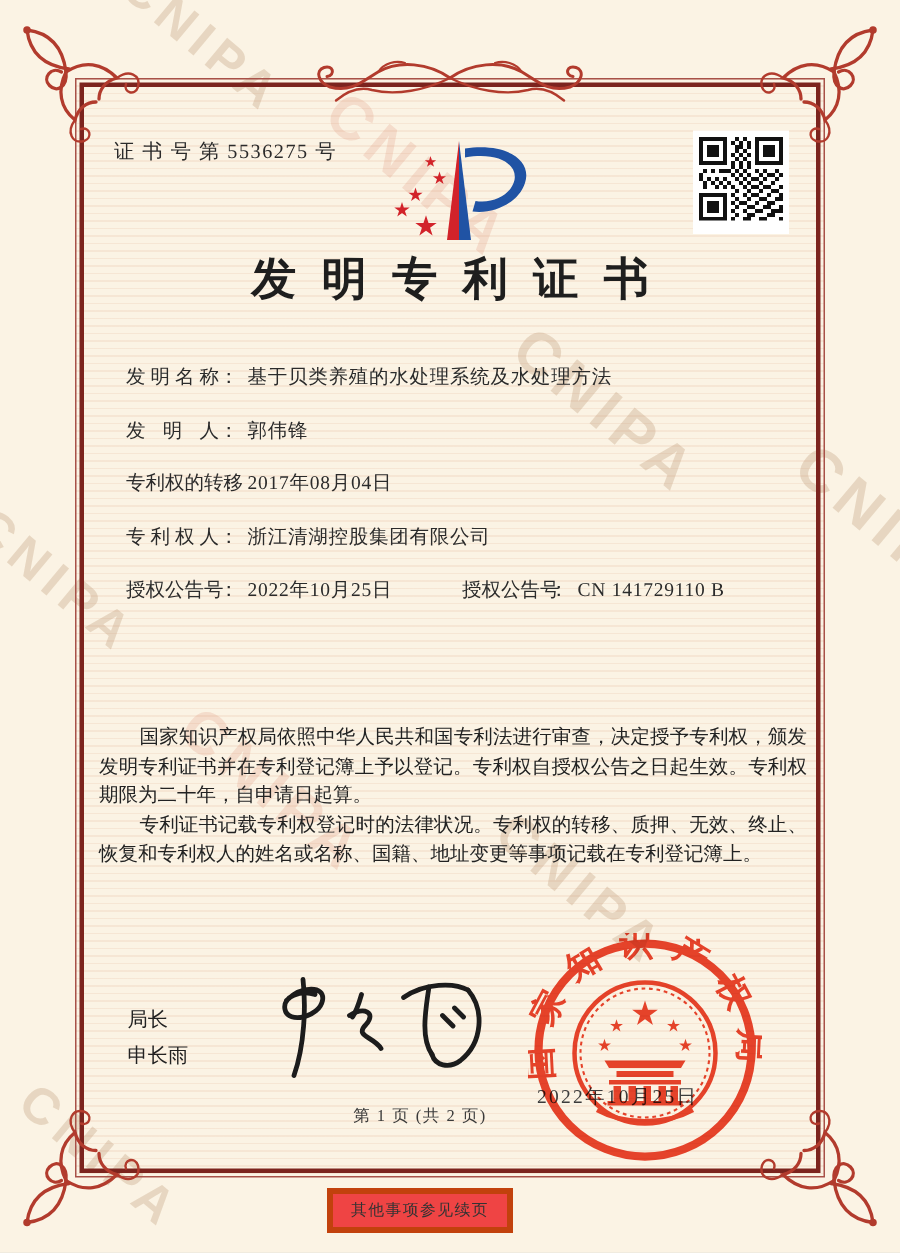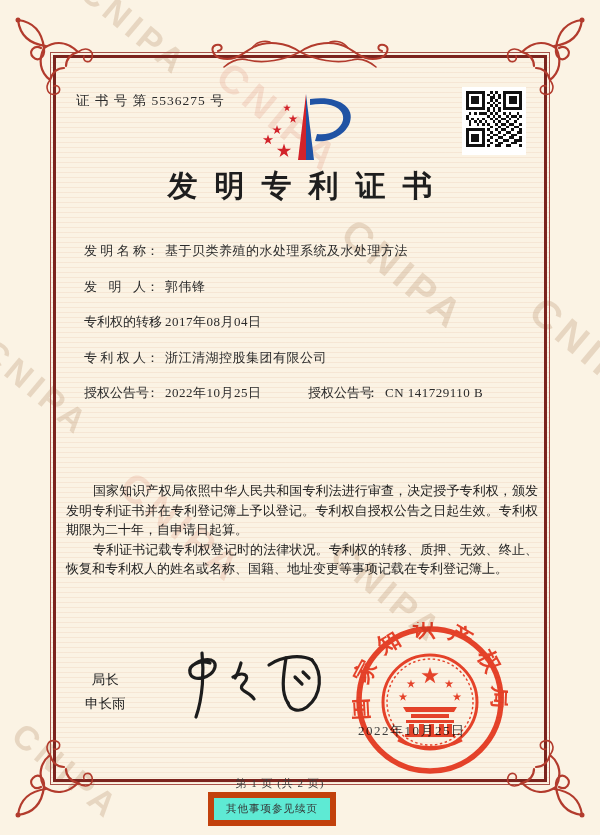--- a/index.html
+++ b/index.html
@@ -27,28 +27,28 @@
   .frow{position:relative;height:22px;line-height:22px;margin-bottom:13.5px;white-space:nowrap;}
   .flabel{display:inline-block;width:62px;text-align:justify;text-align-last:justify;vertical-align:top;}
   .fcolon{display:inline-block;vertical-align:top;}
   .fvalue{display:inline-block;margin-left:6px;vertical-align:top;letter-spacing:0.5px;}
   .pair2{position:absolute;left:224px;top:0;}
   .pair2 .flabel{width:58px;}
   .paras{position:absolute;left:66px;top:481px;width:472px;z-index:3;font-size:13px;line-height:19.5px;
          color:#222;text-align:justify;}
   .paras p{margin:0;text-indent:27px;}
   .director{position:absolute;left:85px;top:668px;z-index:3;font-family:"Liberation Sans",sans-serif;
-            font-size:13.5px;line-height:24px;color:#222;text-align:center;}
+            font-size:13.5px;line-height:24px;color:#222;}
   .signature{position:absolute;left:165px;top:645px;z-index:4;}
   .seal-date{position:absolute;left:358px;top:722px;width:140px;z-index:3;font-size:13px;
              letter-spacing:1.5px;color:#3c3c3c;}
   .seal{position:absolute;left:352px;top:622px;z-index:5;mix-blend-mode:multiply;opacity:0.94;}
-  .pagenum{position:absolute;left:50px;width:460px;top:776px;z-index:3;text-align:center;
+  .pagenum{position:absolute;left:50px;width:460px;top:736px;z-index:3;text-align:center;
            font-size:11px;color:#3a3a3a;letter-spacing:1px;}
-  .footnote{position:absolute;left:208px;top:792px;z-index:3;background:#5eead4;border:6px solid #c2410c;
+  .footnote{position:absolute;left:218px;top:792px;z-index:3;background:#ef4444;border:4px solid #c2410c;
             font-size:10.5px;color:#333;padding:4px 12px;letter-spacing:1px;}
   .hidden-defs{position:absolute;width:0;height:0;overflow:hidden;}
 </style>
 </head>
 <body>
 
 <div class="page">
 
   <svg class="hidden-defs" aria-hidden="true">
     <defs>

